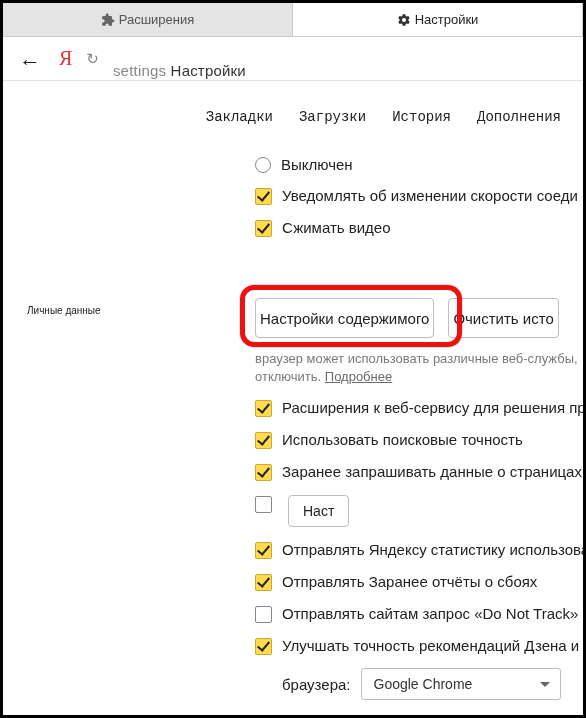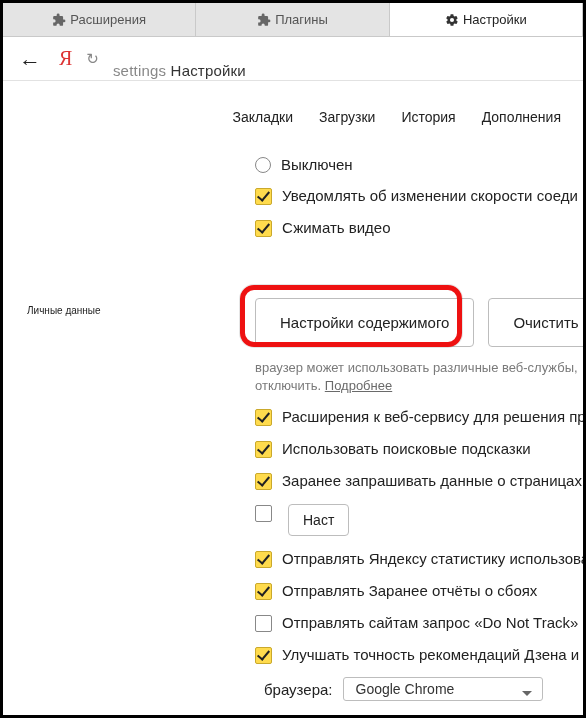--- a/index.html
+++ b/index.html
@@ -58,21 +58,21 @@
 
   
   .subnav {
     display: flex;
     gap: 26px;
     padding: 28px 22px 18px 0;
     justify-content: flex-end;
     font-size: 14px;
     color: #222;
   }
-  .subnav span { cursor: pointer; }
+  .subnav span { cursor: pointer; font-family: Liberation Mono, monospace; }
 
   
   .content {
     position: relative;
     padding-left: 24px;
     padding-top: 6px;
   }
   .row-section {
     display: flex;
     gap: 18px;
@@ -114,66 +114,60 @@
     content:""; position:absolute; left:4px; top:0px;
     width:5px; height:10px; border:solid #222; border-width:0 2.5px 2.5px 0;
     transform: rotate(40deg);
   }
 
   .btnrow {
     display:flex; gap:14px; padding: 12px 0 8px 0; align-items:center;
   }
   .btn {
     display:inline-flex; align-items:center; justify-content:center;
-    height:49px; padding:0 24px; background:#fff; border:1px solid #bdbdbd;
+    height:40px; padding:0 4px; background:#fff; border:1px solid #bdbdbd;
     border-radius:4px; font-size:15px; color:#222; cursor:pointer; white-space:nowrap;
   }
   .btn.small { height:32px; padding:0 14px; font-size:14px;}
 
   .highlight-ring {
     position:absolute;
     border:5px solid #e11;
     border-radius:14px;
     pointer-events:none;
     box-shadow: 0 0 0 1px rgba(0,0,0,.1);
   }
 
   .hint {
     font-size:13px; color:#7a7a7a; line-height:1.4; padding:4px 0 6px 0;
     white-space:nowrap;
   }
   .hint a { color:#6a6a6a; text-decoration:underline; cursor:pointer;text-align:center;}
 
   .select {
-    display:inline-flex; align-items:center; height:24px;
+    display:inline-flex; align-items:center; height:32px;
     border:1px solid #bdbdbd; border-radius:3px; background:#fff;
     padding:0 30px 0 12px; font-size:14px; color:#333;
     position:relative; cursor:pointer; min-width:200px;
   }
   .select::after {
     content:""; position:absolute; right:10px; top:13px;
     border:5px solid transparent; border-top-color:#666;
   }
   .lastrow { display:flex; align-items:center; gap:10px; padding-top:6px; font-size:15px; white-space:nowrap;}
 </style>
 </head>
 <body>
 
 <div class="tabbar">
   <div class="tab">
     <svg class="ticon" viewBox="0 0 24 24">
         <path d="M20.5 11H19V7a2 2 0 0 0-2-2h-4V3.5a2.5 2.5 0 1 0-5 0V5H4a2 2 0 0 0-2 2v3.8h1.5a2.7 2.7 0 0 1 0 5.4H2V20a2 2 0 0 0 2 2h3.8v-1.5a2.7 2.7 0 0 1 5.4 0V22H17a2 2 0 0 0 2-2v-4h1.5a2.5 2.5 0 1 0 0-5z"></path>
       </svg>
     <span>Расширения</span>
-  </div>
-  <div class="tab">
-    <svg class="ticon" viewBox="0 0 24 24">
-        <path d="M20.5 11H19V7a2 2 0 0 0-2-2h-4V3.5a2.5 2.5 0 1 0-5 0V5H4a2 2 0 0 0-2 2v3.8h1.5a2.7 2.7 0 0 1 0 5.4H2V20a2 2 0 0 0 2 2h3.8v-1.5a2.7 2.7 0 0 1 5.4 0V22H17a2 2 0 0 0 2-2v-4h1.5a2.5 2.5 0 1 0 0-5z"></path>
-      </svg>
-    <span>Плагины</span>
   </div>
   <div class="tab active">
     <svg class="ticon" viewBox="0 0 24 24">
         <path d="M19.4 13a7.8 7.8 0 0 0 .1-1 7.8 7.8 0 0 0-.1-1l2.1-1.6a.5.5 0 0 0 .1-.6l-2-3.5a.5.5 0 0 0-.6-.2l-2.5 1a7.3 7.3 0 0 0-1.7-1l-.4-2.6A.5.5 0 0 0 14 2h-4a.5.5 0 0 0-.5.4L9.1 5a7.3 7.3 0 0 0-1.7 1l-2.5-1a.5.5 0 0 0-.6.2l-2 3.5a.5.5 0 0 0 .1.6L4.5 11a7.8 7.8 0 0 0-.1 1 7.8 7.8 0 0 0 .1 1l-2.1 1.6a.5.5 0 0 0-.1.6l2 3.5a.5.5 0 0 0 .6.2l2.5-1a7.3 7.3 0 0 0 1.7 1l.4 2.6a.5.5 0 0 0 .5.4h4a.5.5 0 0 0 .5-.4l.4-2.6a7.3 7.3 0 0 0 1.7-1l2.5 1a.5.5 0 0 0 .6-.2l2-3.5a.5.5 0 0 0-.1-.6zM12 15.5A3.5 3.5 0 1 1 15.5 12 3.5 3.5 0 0 1 12 15.5z"></path>
       </svg>
     <span>Настройки</span>
   </div>
 </div>
 
 <div class="toolbar">
@@ -223,21 +217,21 @@
         <span>отключить.</span>
         <a>Подробнее</a>
       </div>
 
       <div class="opt">
         <span class="chk checked"></span>
         <span>Расширения к веб-сервису для решения пр</span>
       </div>
       <div class="opt">
         <span class="chk checked"></span>
-        <span>Использовать поисковые подсказки</span>
+        <span>Использовать поисковые точность</span>
       </div>
       <div class="opt">
         <span class="chk checked"></span>
         <span>Заранее запрашивать данные о страницах,</span>
       </div>
       <div class="opt">
         <span class="chk"></span>
         <span class="btn small" style="margin-left:6px;">Наст</span>
       </div>
       <div class="opt">
@@ -251,21 +245,21 @@
       <div class="opt">
         <span class="chk"></span>
         <span>Отправлять сайтам запрос «Do Not Track» (</span>
       </div>
       <div class="opt">
         <span class="chk checked"></span>
         <span>Улучшать точность рекомендаций Дзена и</span>
       </div>
 
       <div class="lastrow">
-        <span style="margin-left:9px;">браузера:</span>
+        <span style="margin-left:27px;">браузера:</span>
         <span class="select">
           <span>Google Chrome</span>
         </span>
       </div>
 
     </div>
   </div>
 
   <div class="highlight-ring" style="left:237px; top:142px; width:222px; height:62px;"></div>
 

